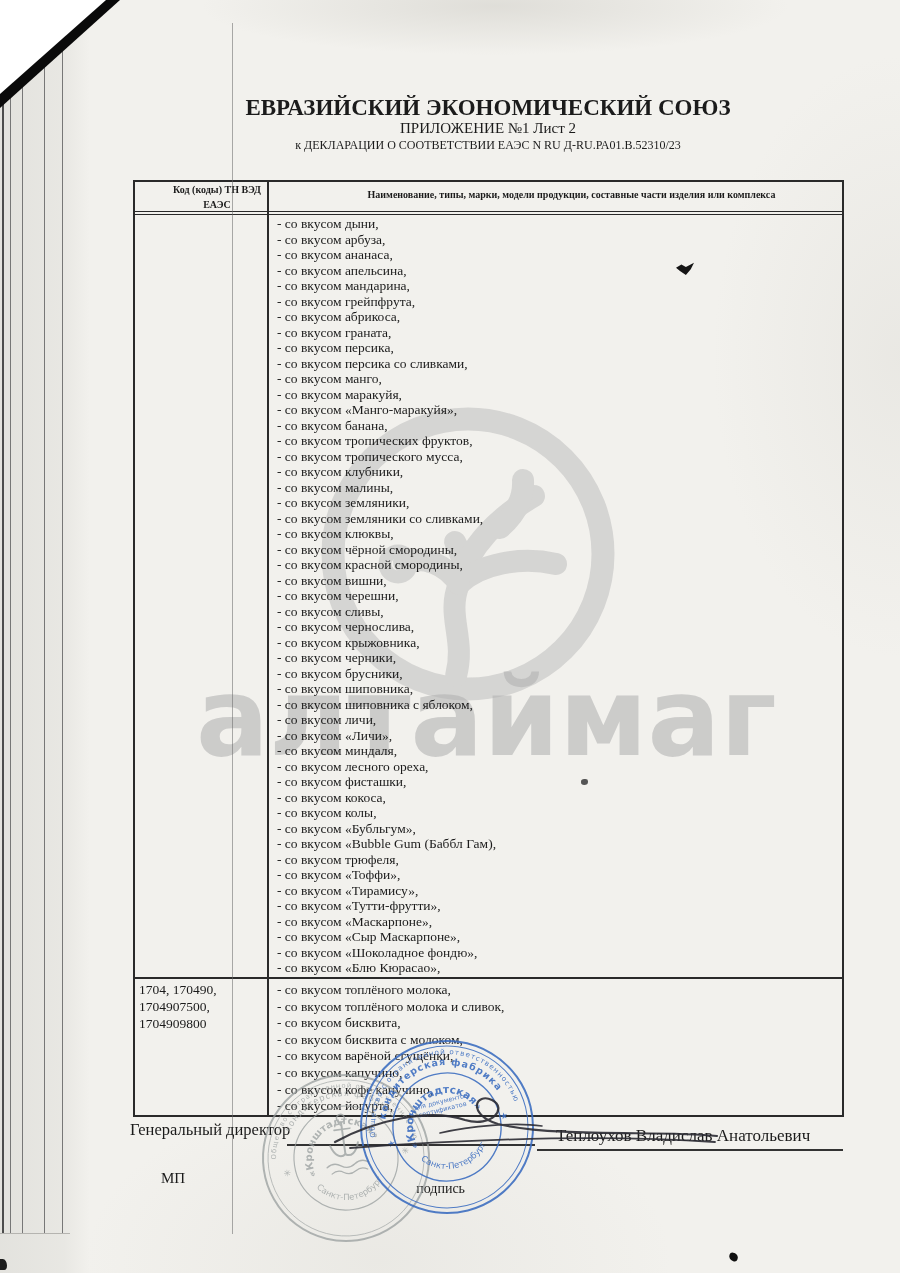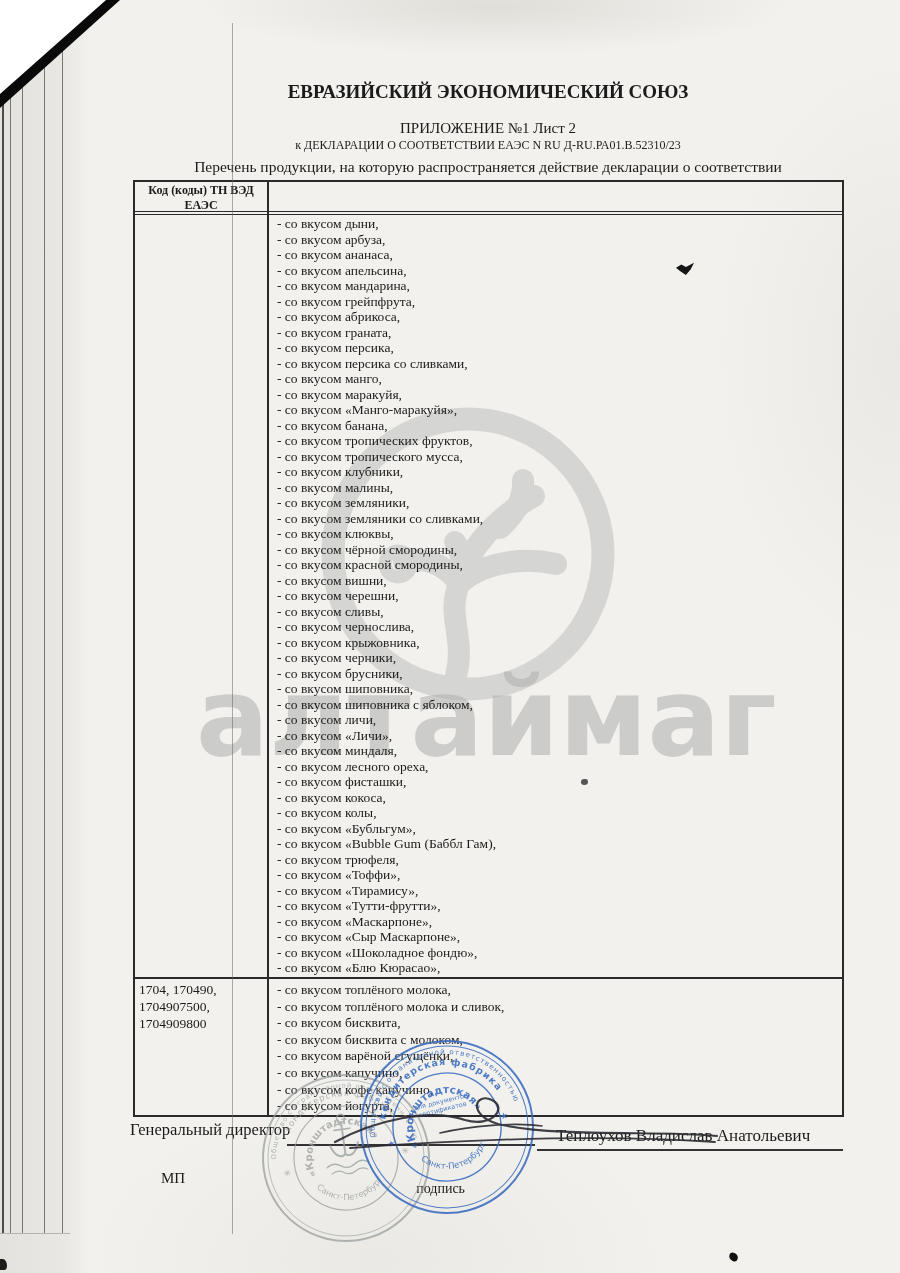--- a/index.html
+++ b/index.html
@@ -17,21 +17,21 @@
   .lines{white-space:pre-line;}
   
   .edge{position:absolute;background:#777;width:1px;}
   
   .hdr{left:90px;width:796px;text-align:center;position:absolute;line-height:1.15;}
   .b{font-weight:bold;}
   
   .doc-table{position:absolute;left:133px;top:180px;width:711px;height:937px;
     border:2px solid #2a2a2a;box-sizing:border-box;z-index:3;}
   .tline{position:absolute;background:#2a2a2a;}
-  .cell-h{position:absolute;text-align:center;font-weight:bold;font-size:12px;line-height:14.5px;}
+  .cell-h{position:absolute;text-align:center;font-weight:bold;font-size:10px;line-height:14.5px;padding-left:16px;}
   .flavors{position:absolute;font-size:13.5px;z-index:3;}
   
   .wm{color:#b2b2b2;opacity:.58;font-family:"DejaVu Sans", sans-serif;z-index:1;}
   
   .stamp{position:absolute;z-index:5;}
   
   .foot-line{position:absolute;background:#333;height:1.5px;z-index:4;}
   .speck{position:absolute;z-index:7;}
 </style>
 </head>
@@ -58,34 +58,34 @@
       <path d="M143,178 C152,140 184,110 218,90"></path>
       <path d="M143,178 C164,158 204,150 240,158"></path>
       <path d="M184,122 C200,108 208,92 207,74"></path>
       <path d="M143,178 C130,158 108,150 88,156"></path>
       <circle cx="82" cy="158" r="13" stroke-width="13"></circle>
     </g>
   </svg>
 
   <div class="abs wm b" style="left:196px;top:664px;font-size:108px;line-height:1;letter-spacing:0px;">алтаймаг</div>
 
-  <div class="hdr b" style="top:81px;font-size:19px;z-index:3;">ЕВРАЗИЙСКИЙ ЭКОНОМИЧЕСКИЙ СОЮЗ</div>
+  <div class="hdr b" style="top:95px;font-size:23px;z-index:3;">ЕВРАЗИЙСКИЙ ЭКОНОМИЧЕСКИЙ СОЮЗ</div>
   <div class="hdr" style="top:120px;font-size:15px;z-index:3;">ПРИЛОЖЕНИЕ №1 Лист 2</div>
   <div class="hdr" style="top:139px;font-size:12px;z-index:3;">к ДЕКЛАРАЦИИ О СООТВЕТСТВИИ ЕАЭС N RU Д-RU.РА01.В.52310/23</div>
-  <div class="hdr" style="top:158px;font-size:15.5px;z-index:3;">Перечень продукции, на которую распространяется действие декларации о соответствии</div>
 
   <div class="doc-table">
 
     <div class="tline" style="left:132px;top:0;width:1.5px;height:100%;"></div>
     <div class="tline" style="left:0;top:29px;width:100%;height:1px;"></div>
     <div class="tline" style="left:0;top:32px;width:100%;height:1px;"></div>
     <div class="tline" style="left:0;top:795px;width:100%;height:1.5px;"></div>
 
     <div class="cell-h lines" style="left:0;top:1px;width:132px;">Код (коды) ТН ВЭД
 ЕАЭС</div>
+    <div class="cell-h" style="left:134px;top:6px;width:573px;">Наименование, типы, марки, модели продукции, составные части изделия или комплекса</div>
 
     <div class="flavors lines" style="left:142px;top:34px;width:560px;line-height:15.5px;">- со вкусом дыни,
 - со вкусом арбуза,
 - со вкусом ананаса,
 - со вкусом апельсина,
 - со вкусом мандарина,
 - со вкусом грейпфрута,
 - со вкусом абрикоса,
 - со вкусом граната,
 - со вкусом персика,

